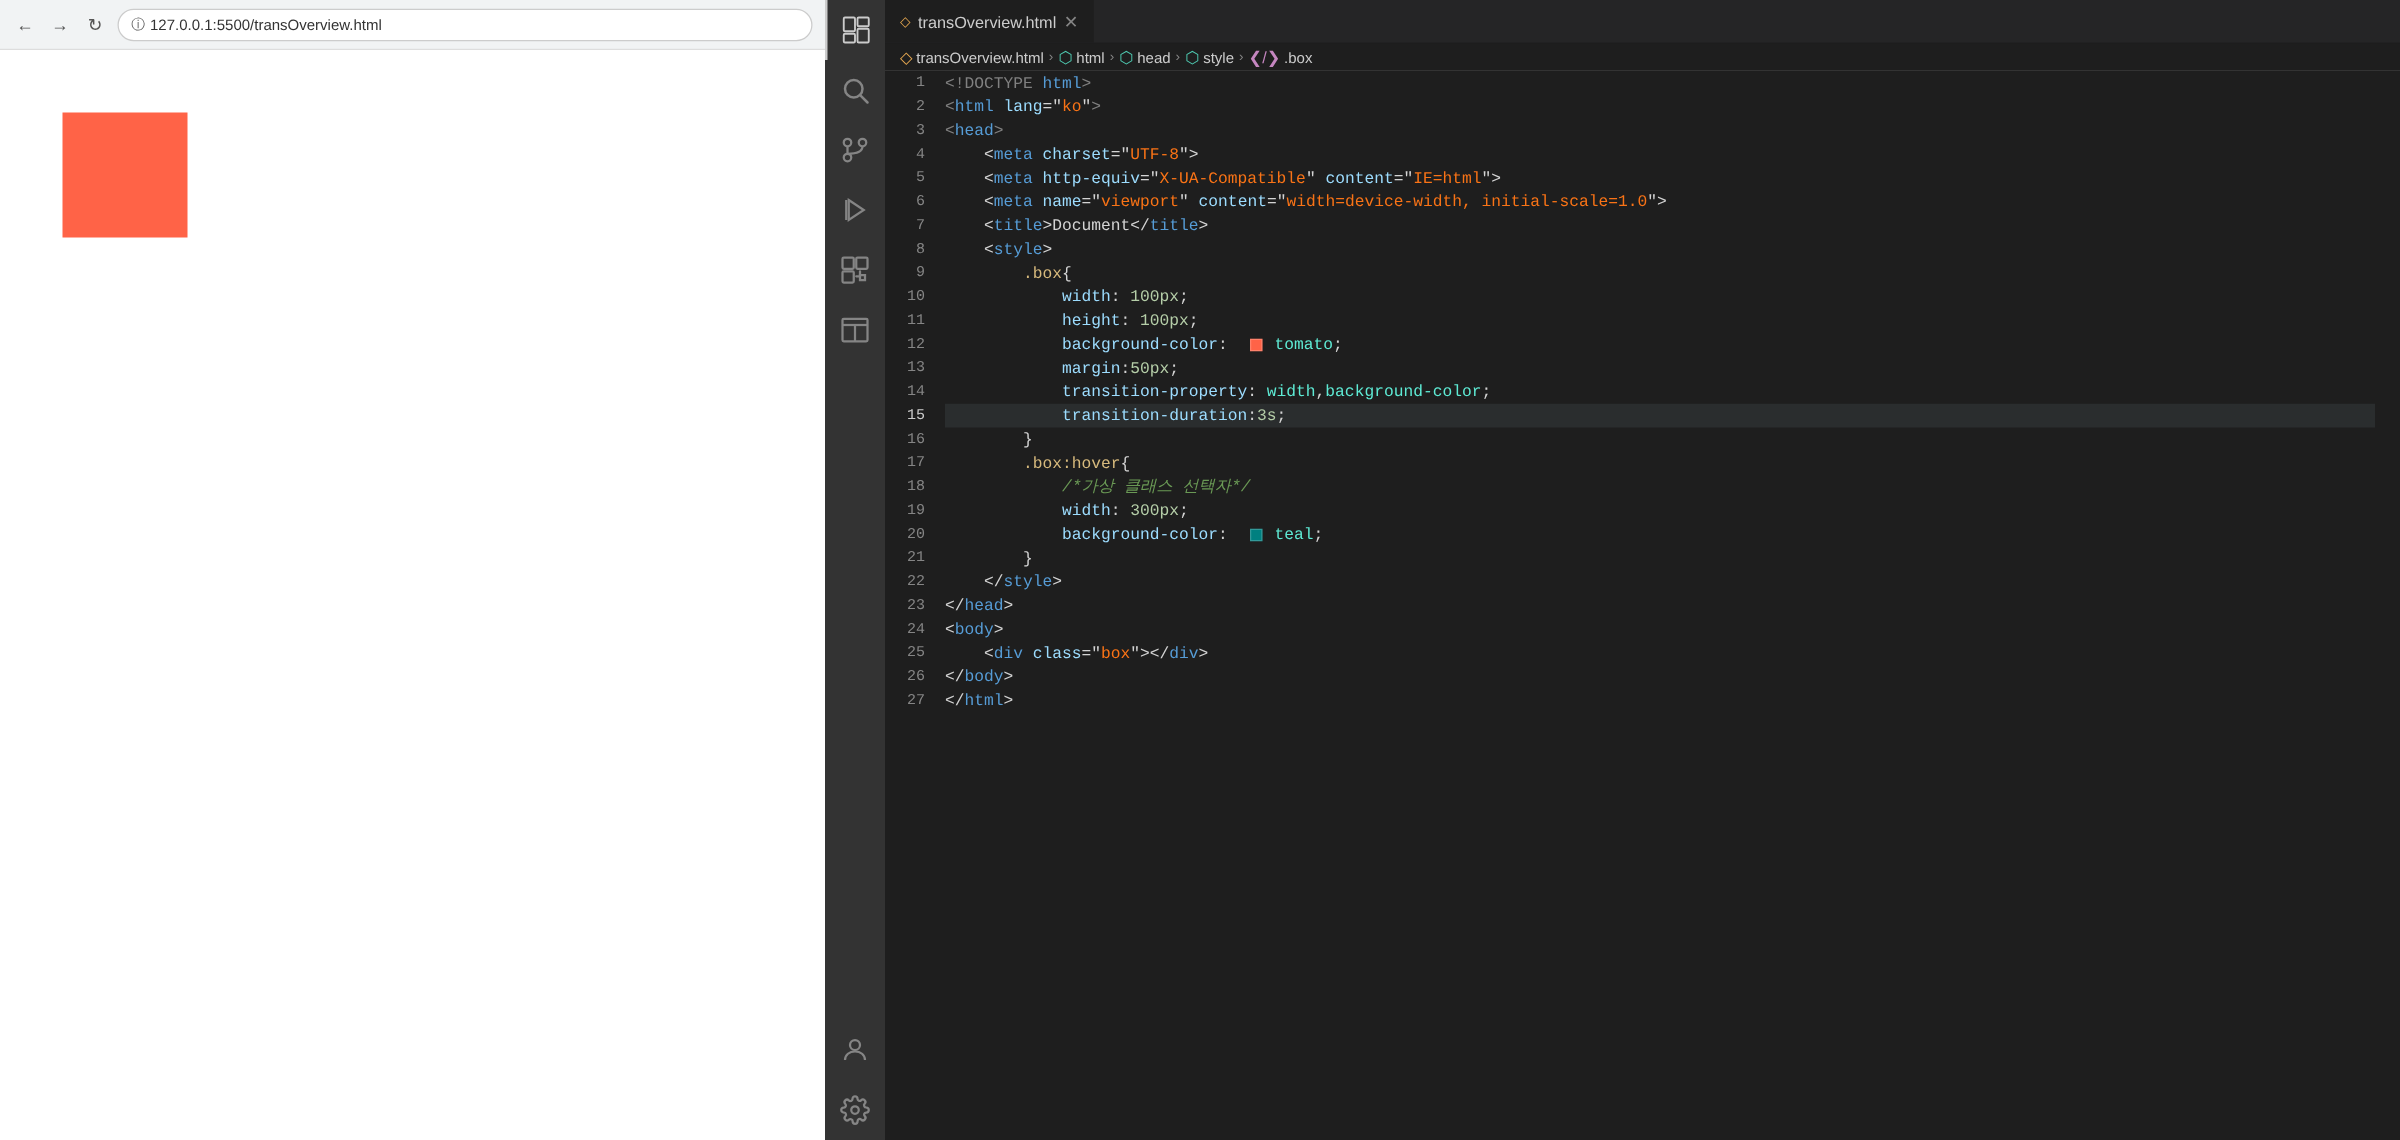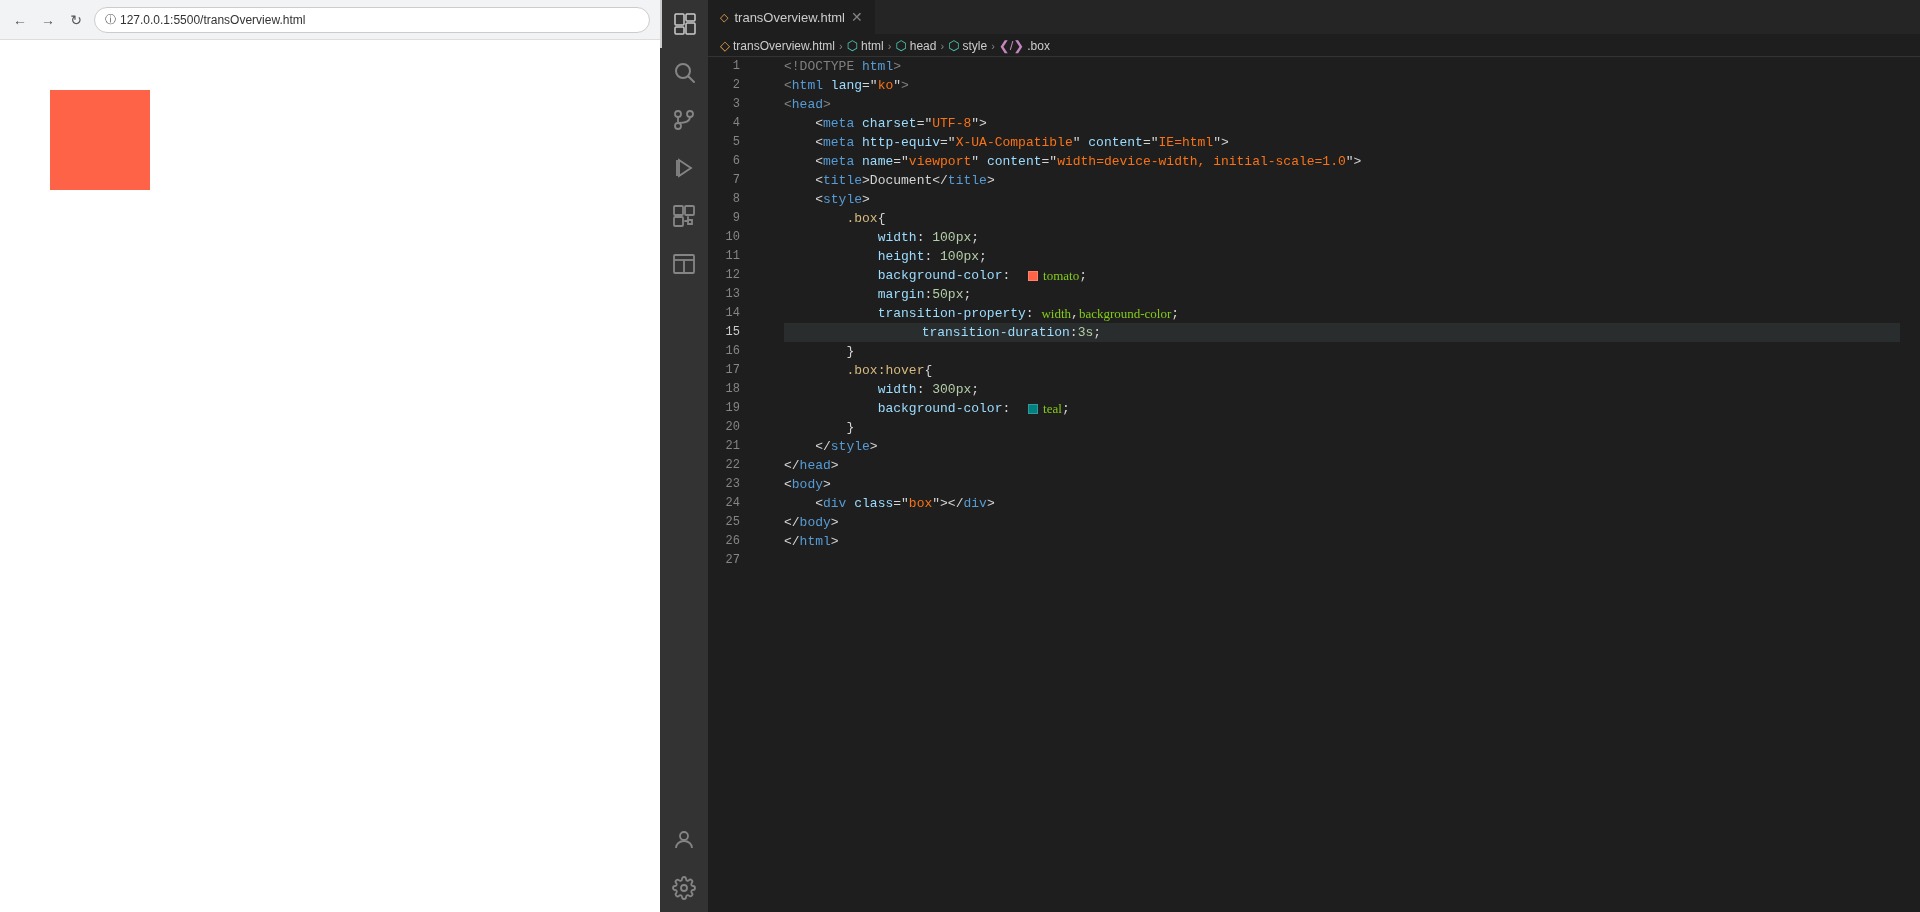--- a/index.html
+++ b/index.html
@@ -160,36 +160,35 @@
       display: block;
       height: 19px;
       line-height: 19px;
       font-size: 12px;
     }
     .line-num.active-line { color: #cccccc; }
     .code-lines {
       flex: 1;
       overflow-x: auto;
       padding-right: 20px;
-      margin-left: 28px;
     }
     .code-line {
       display: flex;
       align-items: center;
       height: 19px;
       white-space: pre;
     }
-    .code-line.active-line { background: #2a2d2e; padding-left: 44px; }
+    .code-line.active-line { background: #2a2d2e; }
 
     
     .c-gray { color: #808080; }
     .c-blue { color: #569cd6; }
     .c-white { color: #d4d4d4; }
     .c-property { color: #9cdcfe; }
-    .c-value { color: #84cc16; font-family: Liberation Serif, serif; }
+    .c-value { color: #5eead4; }
     .c-number { color: #b5cea8; }
     .c-selector { color: #d7ba7d; }
     .c-attr { color: #9cdcfe; font-family: Liberation Mono, monospace; }
     .c-string { color: #f97316; }
     .c-punct { color: #d4d4d4; }
     .c-comment { color: #6a9955; font-style: italic; }
     .color-swatch {
       display: inline-block;
       width: 10px; height: 10px;
       margin: 0 2px;
@@ -406,20 +405,23 @@
       </div>
 
       <div class="code-line">
         <span class="c-white">        }</span>
       </div>
 
       <div class="code-line">
         <span class="c-white">        </span><span class="c-selector">.box:hover</span><span class="c-white">{</span>
       </div>
 
+      <div class="code-line">
+        <span class="c-white">            </span><span class="c-comment">/*가상 클래스 선택자*/</span>
+      </div>
 
       <div class="code-line">
         <span class="c-white">            </span><span class="c-property">width</span><span class="c-white">: </span><span class="c-number">300px</span><span class="c-white">;</span>
       </div>
 
       <div class="code-line">
         <span class="c-white">            </span><span class="c-property">background-color</span><span class="c-white">:  </span><span class="color-swatch" style="background:#008080;"></span><span class="c-value"> teal</span><span class="c-white">;</span>
       </div>
 
       <div class="code-line">

